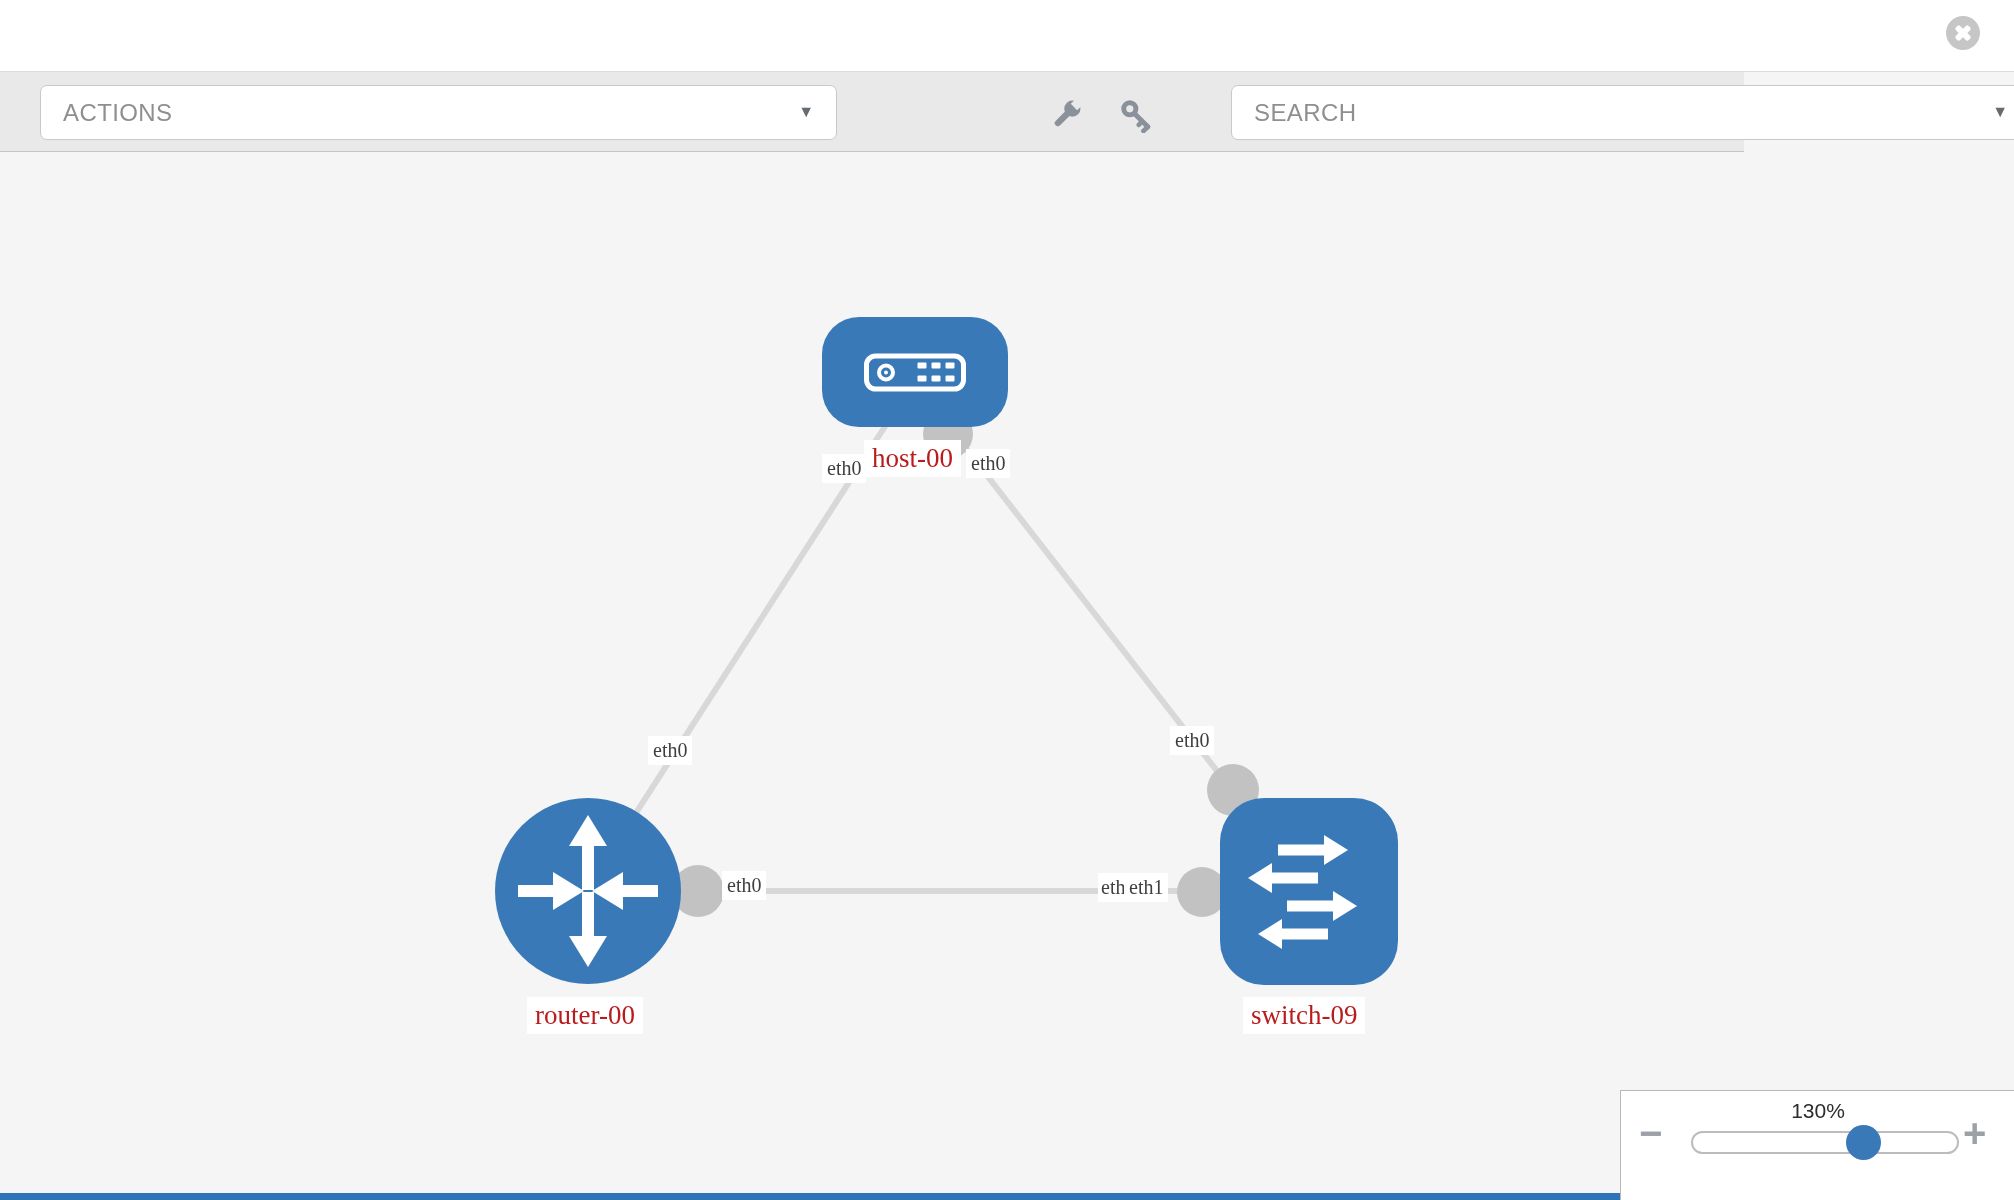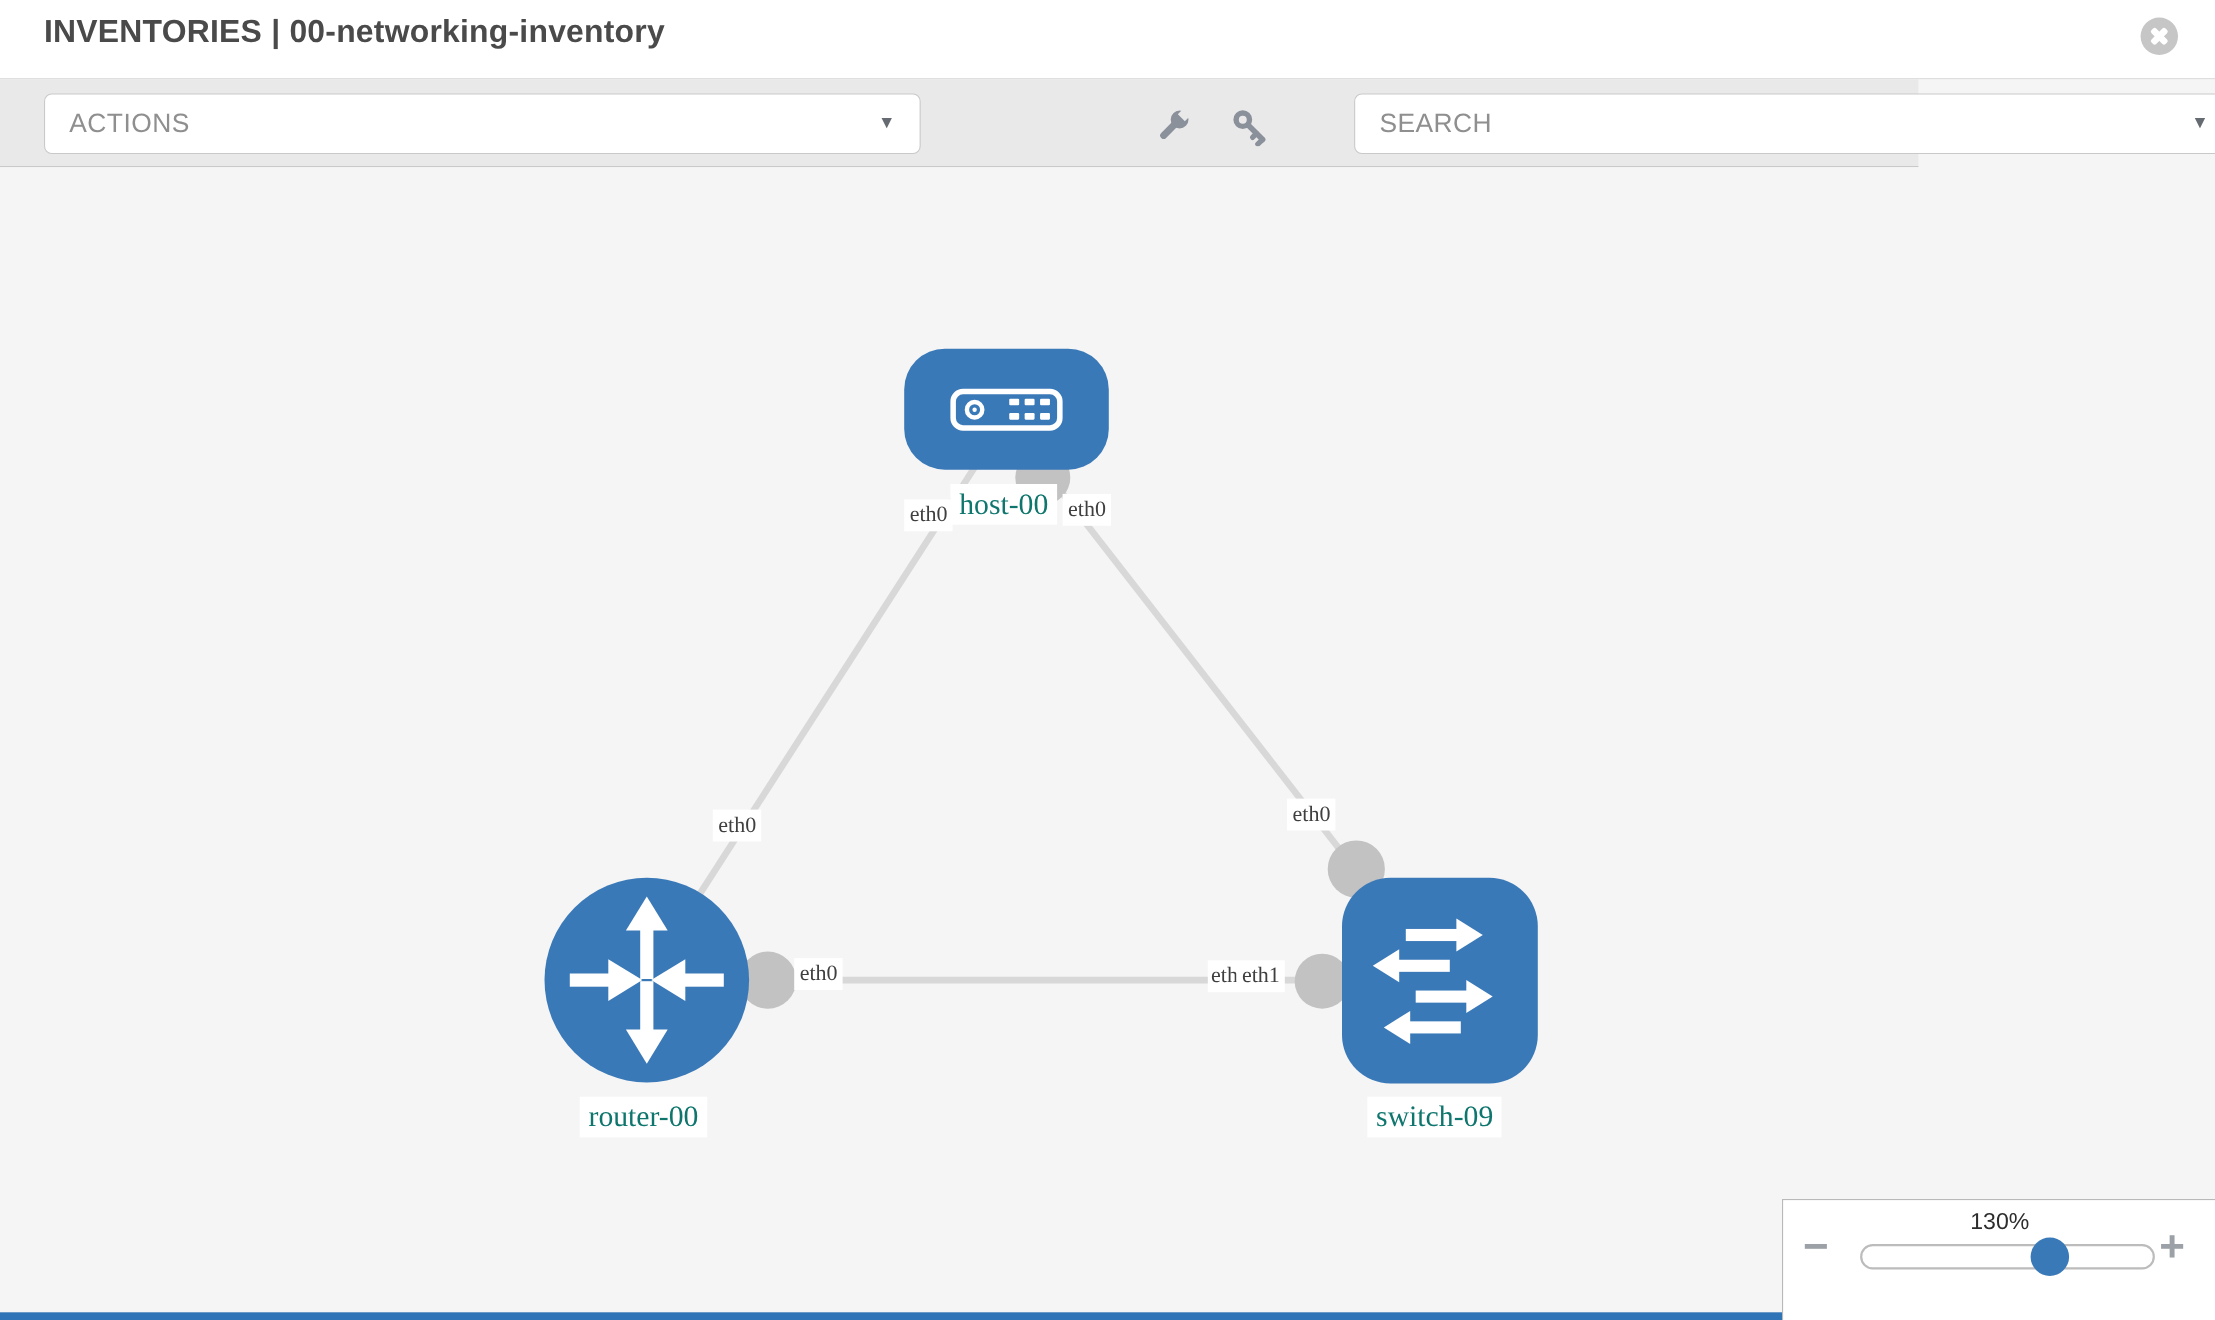--- a/index.html
+++ b/index.html
@@ -46,21 +46,21 @@
   }
   .tool-icon{position:absolute;top:25px;width:36px;height:36px;cursor:pointer;}
   .icon-wrench{left:1048px;}
   .icon-key{left:1118px;}
   
   .canvas{
     position:absolute;left:0;top:152px;width:2014px;height:1048px;background:#f5f5f5;font-family:Liberation Serif, serif;
   }
   .canvas svg{position:absolute;left:0;top:0;}
   .node-label{
-    position:absolute;background:#ffffff;color:#0f766e;
+    position:absolute;background:#ffffff;color:#b91c1c;
     font-size:27px;padding:3px 8px;white-space:nowrap;
   }
   .iface-label{
     position:absolute;background:#ffffff;color:#3f3f3f;
     font-size:20px;padding:3px 5px;white-space:nowrap;
   }
   .iface-occluded{
     width:24px;overflow:hidden;padding:3px 0 3px 3px;
   }
   
@@ -89,21 +89,20 @@
     background:var(--accent-blue,#3a79b8);cursor:grab;
   }
   .bottom-strip{
     position:absolute;left:0;top:1193px;width:1620px;height:7px;background:#2e74b6;
   }
 </style>
 </head>
 <body>
 
 <div class="header">
-  <div class="page-title">INVENTORIES | 00-networking-inventory</div>
   <div class="close-btn">
     <span class="x x1"></span>
     <span class="x x2"></span>
   </div>
 </div>
 
 <div class="toolbar">
 
   <div class="dropdown dd-actions">
     <span class="dd-label">ACTIONS</span>

